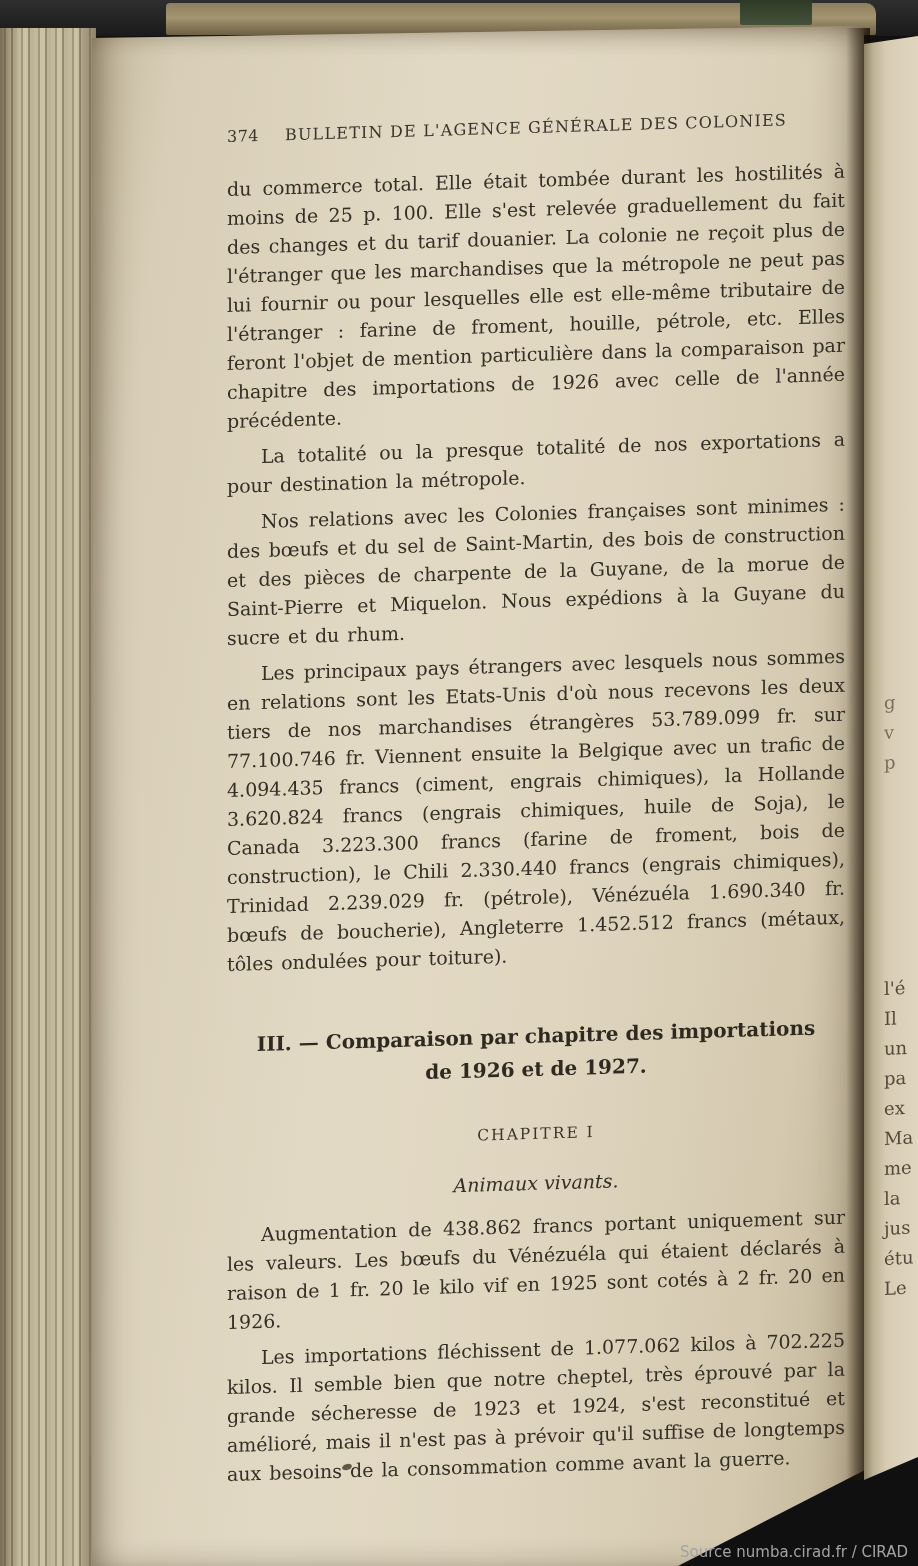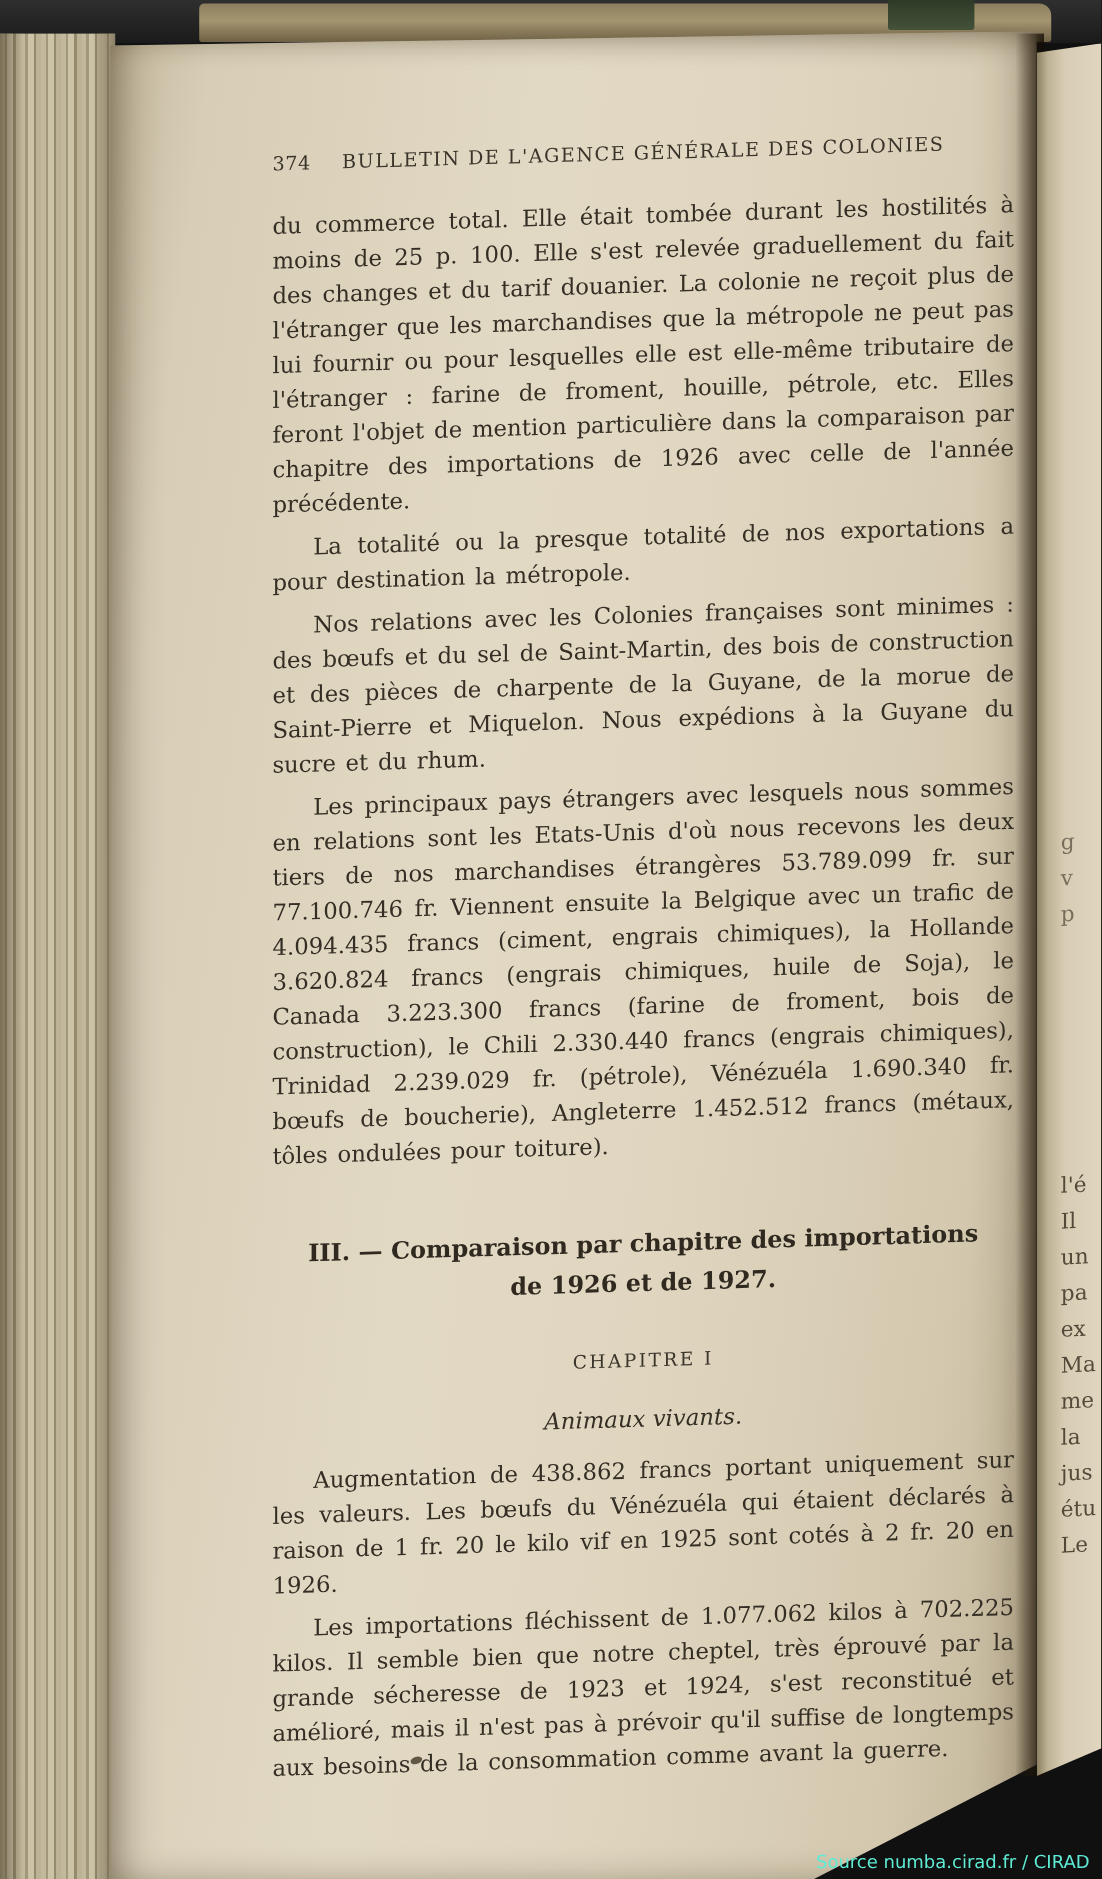--- a/index.html
+++ b/index.html
@@ -145,21 +145,21 @@
     white-space: nowrap;
   }
   .frag-col.upper { top: 652px; opacity: .65; }
   .frag-col.lower { top: 938px; opacity: .9; }
   .frag-col span { display: block; }
 
   .watermark {
     position: absolute; right: 10px; bottom: 5px;
     font-family: "DejaVu Sans", "Liberation Sans", sans-serif;
     font-size: 15px;
-    color: #5eead4;
+    color: #a3a3a3;
   }
 </style>
 </head>
 <body>
 
 <div class="scene">
 
   <div class="bg-top"></div>
   <div class="book-top-edge"></div>
   <div class="green-headband"></div>

